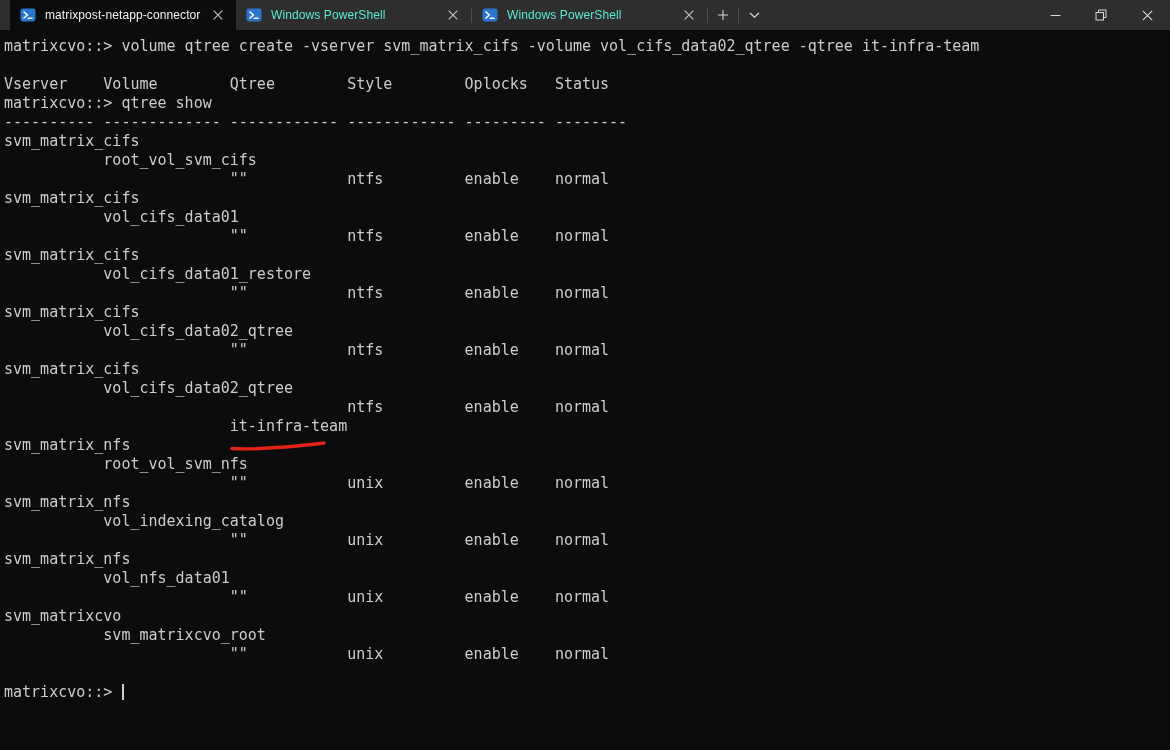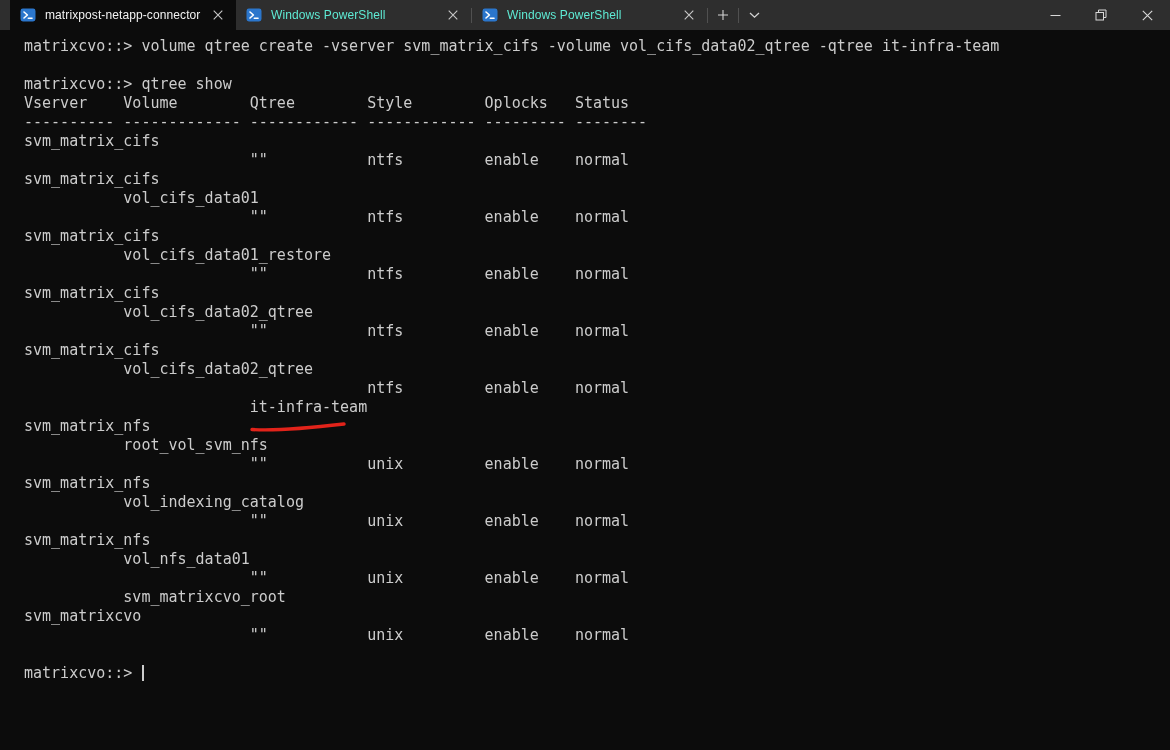--- a/index.html
+++ b/index.html
@@ -39,21 +39,21 @@
   .winctl {
     width:46px; border:none; background:transparent; cursor:pointer;
     display:flex; align-items:center; justify-content:center;
   }
 
   
   .terminal {
     flex:1 1 auto; background:#0c0c0c; color:#cccccc;
     font-family:"DejaVu Sans Mono","Liberation Mono",monospace;
     font-size:15px; line-height:19px;
-    padding:7px 8px 0 24px; position:relative;
+    padding:7px 8px 0 4px; position:relative;
   }
   .t-line { white-space:pre; height:19px; position:relative; }
   .cursor {
     display:inline-block; width:2px; height:16px;
     background:#cccccc; vertical-align:-3px; margin-left:1px;
   }
   .annotation-underline {
     position:absolute; left:226px; top:20px; width:96px; height:10px;
     pointer-events:none;
   }
@@ -142,24 +142,25 @@
             <path d="M0.8 0.8 L10.2 10.2 M10.2 0.8 L0.8 10.2" stroke="#d8d8d8" stroke-width="1.1"></path>
           </svg>
       </button>
     </div>
   </header>
 
   <main class="terminal">
     <div id="terminal-output">
         <div class="t-line">matrixcvo::&gt; volume qtree create -vserver svm_matrix_cifs -volume vol_cifs_data02_qtree -qtree it-infra-team</div>
         <div class="t-line"> </div>
+        <div class="t-line">Vserver    Volume        Qtree        Style        Oplocks   Status</div>
         <div class="t-line">matrixcvo::&gt; qtree show</div>
-        <div class="t-line">Vserver    Volume        Qtree        Style        Oplocks   Status</div>
         <div class="t-line">---------- ------------- ------------ ------------ --------- --------</div>
         <div class="t-line">svm_matrix_cifs</div>
+        <div class="t-line">           root_vol_svm_cifs</div>
         <div class="t-line">                         ""           ntfs         enable    normal</div>
         <div class="t-line">svm_matrix_cifs</div>
         <div class="t-line">           vol_cifs_data01</div>
         <div class="t-line">                         ""           ntfs         enable    normal</div>
         <div class="t-line">svm_matrix_cifs</div>
         <div class="t-line">           vol_cifs_data01_restore</div>
         <div class="t-line">                         ""           ntfs         enable    normal</div>
         <div class="t-line">svm_matrix_cifs</div>
         <div class="t-line">           vol_cifs_data02_qtree</div>
         <div class="t-line">                         ""           ntfs         enable    normal</div>
@@ -171,21 +172,21 @@
             </svg></span></div>
         <div class="t-line">svm_matrix_nfs</div>
         <div class="t-line">           root_vol_svm_nfs</div>
         <div class="t-line">                         ""           unix         enable    normal</div>
         <div class="t-line">svm_matrix_nfs</div>
         <div class="t-line">           vol_indexing_catalog</div>
         <div class="t-line">                         ""           unix         enable    normal</div>
         <div class="t-line">svm_matrix_nfs</div>
         <div class="t-line">           vol_nfs_data01</div>
         <div class="t-line">                         ""           unix         enable    normal</div>
+        <div class="t-line">svm_matrixcvo</div>
         <div class="t-line">           svm_matrixcvo_root</div>
-        <div class="t-line">svm_matrixcvo</div>
         <div class="t-line">                         ""           unix         enable    normal</div>
         <div class="t-line"> </div>
         <div class="t-line">matrixcvo::&gt; <span class="cursor"></span></div>
       </div>
   </main>
 
 </div>
 
 </body></html>

